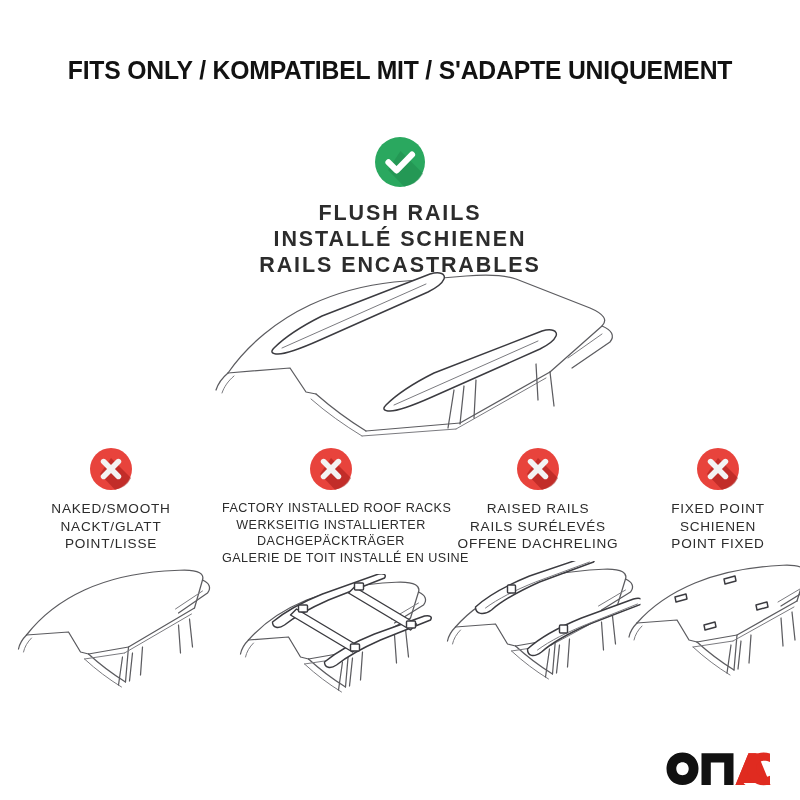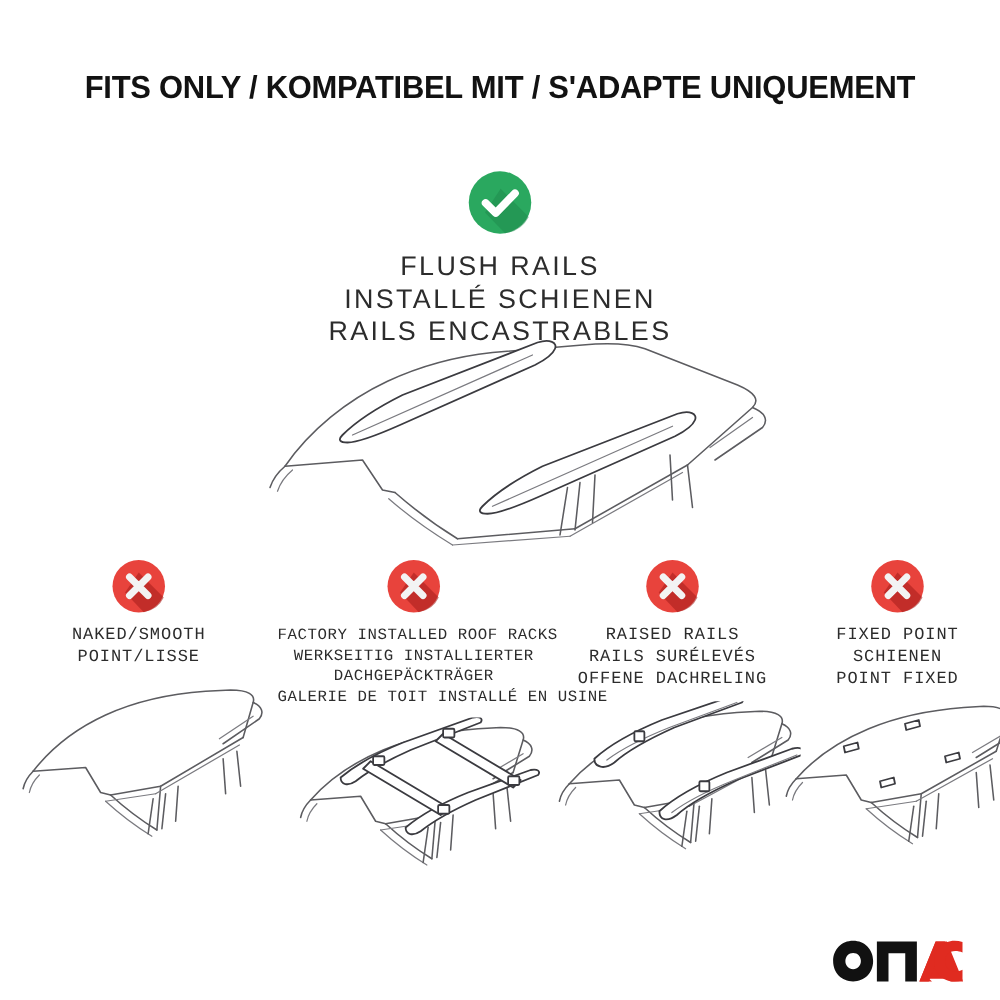--- a/index.html
+++ b/index.html
@@ -46,21 +46,21 @@
     height: 52px;
     margin: 0 auto;
     position: relative;
   }
   .badge-ok svg, .badge-no svg { display: block; }
 
   .hero-labels {
     margin-top: 12px;
     color: #2c2c2c;
     font-size: 21.5px;
-    font-weight: 400;
+    font-weight: 700;
     letter-spacing: 1.9px;
     line-height: 26px;
   }
   .hero-labels div { white-space: nowrap; }
 
   .hero-art {
     position: absolute;
     top: 268px;
     left: 198px;
     width: 420px;
@@ -68,21 +68,20 @@
   }
 
   
   .options {
     position: absolute;
     top: 447px;
     left: 0;
     width: 800px;
     display: flex;
     align-items: flex-start;
-    font-family: Liberation Mono, monospace;
   }
   .option {
     box-sizing: border-box;
     text-align: center;
     position: relative;
   }
   .opt-0 { width: 222px; }
   .opt-1 { width: 218px; }
   .opt-2 { width: 196px; }
   .opt-3 { width: 164px; }
@@ -186,20 +185,21 @@
   <div class="option opt-0">
     <div class="badge-no">
       <svg width="44" height="44" viewBox="0 0 44 44">
         <circle cx="22" cy="22" r="21" fill="#e8433c"></circle>
         <path d="M22 11 L42 31 A21 21 0 0 1 26 42.7 L11 27 Z" fill="#a81f1c" opacity="0.6"></path>
         <path d="M14.6 14.6 L29.4 29.4 M29.4 14.6 L14.6 29.4" stroke="#f3f3f3" stroke-width="5.6" stroke-linecap="round"></path>
       </svg>
     </div>
     <div class="opt-labels">
       <div>NAKED/SMOOTH</div>
+      <div>NACKT/GLATT</div>
       <div>POINT/LISSE</div>
     </div>
     <div class="opt-art">
       <svg width="205" height="132" viewBox="0 0 205 132">
         <path class="line" d="M18 74 C32 56 52 40 76 29 C100 18 128 12 156 10
                                L176 9 C190 9 196 13 194 19 L186 47"></path>
         <path class="line" d="M18 74 L60 71 L72 91 L80 93"></path>
         <path class="line" d="M18 74 C14 78 11 83 10 88"></path>
         <path class="line-thin" d="M23 77 C19 81 16 86 15 91"></path>
         <path class="line" d="M80 93 C92 104 104 113 117 121"></path>

